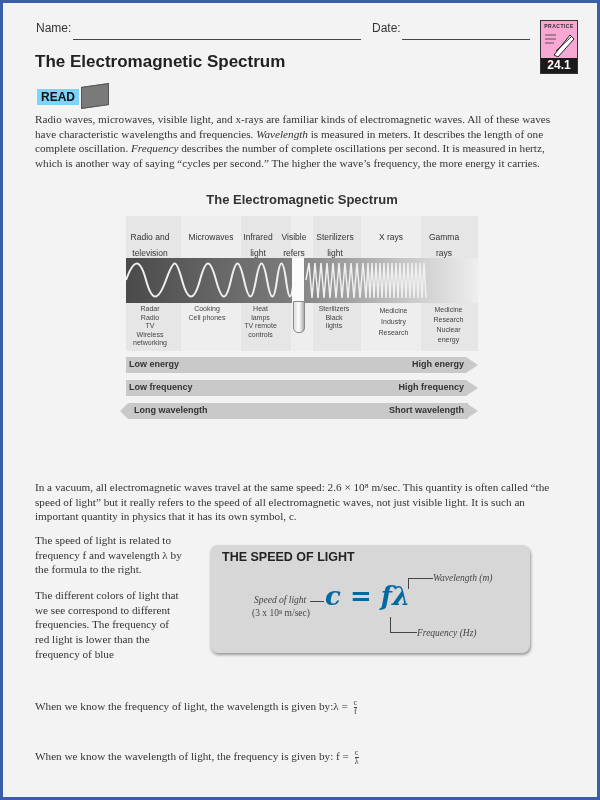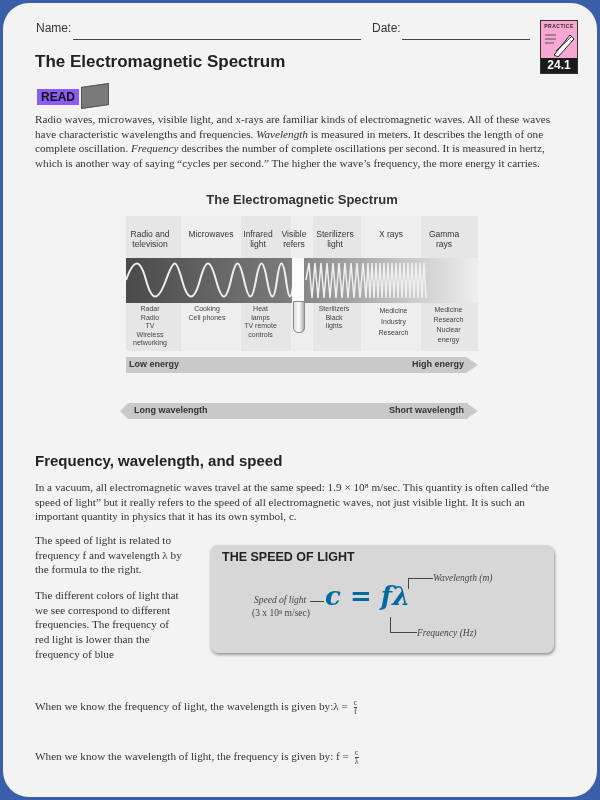--- a/index.html
+++ b/index.html
@@ -1,42 +1,42 @@
 <!DOCTYPE html>
 <html><head>
 <meta charset="utf-8">
 <style>
   html,body{margin:0;padding:0;}
   body{width:600px;height:800px;background:#3a5fa8;position:relative;overflow:hidden;font-family:"Liberation Serif",serif;color:#2a2a2a;}
-  .page{position:absolute;left:3px;top:3px;width:594px;height:794px;background:#f3f3f3;border-radius:26px;}
+  .page{position:absolute;left:3px;top:3px;width:594px;height:794px;background:#f3f3f3;}
   .hdr{position:absolute;top:18px;font-family:"Liberation Sans",sans-serif;font-size:12px;color:#333;}
   .line{position:absolute;top:36px;border-bottom:1px solid #444;}
   .badge{position:absolute;left:537px;top:17px;width:36px;height:52px;border:1px solid #333;background:#f9a8d4;}
   .badge .top{font-size:5px;text-align:center;font-weight:bold;letter-spacing:0.5px;margin-top:2px;font-family:"Liberation Sans",sans-serif;}
   .badge .num{position:absolute;bottom:0;left:0;right:0;height:15px;background:#1a1a1a;color:#fff;font-family:"Liberation Sans",sans-serif;font-weight:bold;font-size:12px;text-align:center;line-height:15px;}
   .title{position:absolute;left:32px;top:49px;font-family:"Liberation Sans",sans-serif;font-weight:bold;font-size:17px;color:#222;}
-  .read{position:absolute;left:34px;top:86px;width:42px;height:16px;background:#8b5cf6;font-family:"Liberation Sans",sans-serif;font-weight:bold;font-size:12px;line-height:16px;text-align:center;color:#111;}
+  .read{position:absolute;left:34px;top:86px;width:42px;height:16px;background:#7dd3fc;font-family:"Liberation Sans",sans-serif;font-weight:bold;font-size:12px;line-height:16px;text-align:center;color:#111;}
   .book{position:absolute;left:78px;top:82px;width:26px;height:20px;background:#7a7a7a;border:1px solid #555;transform:skewY(-8deg);}
   .para{position:absolute;left:32px;width:530px;font-size:11.2px;line-height:14.7px;color:#333;}
   .para i{font-style:italic;}
   
   .diag{position:absolute;left:123px;top:186px;width:352px;height:230px;}
   .diag-title{position:absolute;left:0;top:3px;width:100%;text-align:center;font-family:"Liberation Sans",sans-serif;font-weight:bold;font-size:13px;color:#333;}
   .col{position:absolute;top:27px;height:135px;}
-  .band-label{position:absolute;top:40px;font-family:"Liberation Sans",sans-serif;font-size:8.5px;color:#333;text-align:center;line-height:10px;}
+  .band-label{position:absolute;top:40px;font-family:"Liberation Sans",sans-serif;font-size:8.5px;color:#333;text-align:center;line-height:16px;}
   .wave{position:absolute;left:0;top:69px;width:352px;height:45px;}
   .uses{position:absolute;top:116px;font-family:"Liberation Sans",sans-serif;font-size:7px;color:#444;text-align:center;line-height:8.5px;}
   .arrow{position:absolute;left:0;width:352px;height:16px;font-family:"Liberation Sans",sans-serif;font-weight:bold;font-size:9px;color:#333;}
   .arrow .bar{position:absolute;left:0;top:0;width:340px;height:16px;background:#c9c9c9;}
   .arrow .tip{position:absolute;right:0;top:0;width:0;height:0;border-top:8px solid transparent;border-bottom:8px solid transparent;border-left:12px solid #c9c9c9;}
   .arrow .ltip{position:absolute;left:-6px;top:0;width:0;height:0;border-top:8px solid transparent;border-bottom:8px solid transparent;border-right:8px solid #c9c9c9;}
   .arrow .l{position:absolute;left:3px;top:2px;}
   .arrow .r{position:absolute;right:14px;top:2px;}
   .h2{position:absolute;left:32px;top:449px;font-family:"Liberation Sans",sans-serif;font-weight:bold;font-size:15px;color:#222;}
-  .box{position:absolute;left:207px;top:542px;width:320px;height:108px;background:#d7d7d7;border-radius:8px;box-shadow:1px 2px 3px #999;padding-left:24px;}
+  .box{position:absolute;left:207px;top:542px;width:320px;height:108px;background:#d7d7d7;border-radius:8px;box-shadow:1px 2px 3px #999;}
   .box-title{position:absolute;left:12px;top:5px;font-family:"Liberation Sans",sans-serif;font-weight:bold;font-size:12.5px;color:#222;}
   .box-sub{position:absolute;left:12px;top:21px;font-family:"Liberation Sans",sans-serif;font-weight:bold;font-size:8px;color:#333;line-height:10px;}
   .formula{position:absolute;left:115px;top:36px;font-family:"DejaVu Serif",serif;font-weight:bold;font-style:italic;font-size:26px;color:#0369a1;}
   .lbl{position:absolute;font-style:italic;font-size:9.5px;color:#444;}
   .frac{display:inline-block;vertical-align:middle;text-align:center;font-size:8px;line-height:8px;margin-left:3px;}
   .frac span{display:block;}
   .frac .n{border-bottom:1px solid #444;}
 </style>
 </head>
 <body>
@@ -123,32 +123,37 @@
 Research
 Nuclear
 energy</div>
 
     <div class="arrow" style="top:168px">
       <div class="bar"></div>
         <div class="tip"></div>
       <span class="l">Low energy</span>
       <span class="r">High energy</span>
     </div>
+    <div class="arrow" style="top:191px">
+      <div class="bar"></div>
+        <div class="tip"></div>
+      <span class="l">Low frequency</span>
+      <span class="r">High frequency</span>
+    </div>
     <div class="arrow" style="top:214px">
       <div class="ltip"></div>
         <div class="bar" style="left:2px;width:340px"></div>
         <div class="tip"></div>
       <span class="l" style="left:8px">Long wavelength</span>
       <span class="r">Short wavelength</span>
     </div>
   </div>
 
-  <div class="h2">Frequency, wavelength, and speed</div>
 
-  <div class="para" style="top:477px">In a vacuum, all electromagnetic waves travel at the same speed: 1.9 × 10⁸ m/sec. This quantity is often called “the speed of light” but it really refers to the speed of all electromagnetic waves, not just visible light. It is such an important quantity in physics that it has its own symbol, c.</div>
+  <div class="para" style="top:477px">In a vacuum, all electromagnetic waves travel at the same speed: 2.6 × 10⁸ m/sec. This quantity is often called “the speed of light” but it really refers to the speed of all electromagnetic waves, not just visible light. It is such an important quantity in physics that it has its own symbol, c.</div>
 
   <div class="para" style="top:530px;width:148px">The speed of light is related to frequency f and wavelength λ by the formula to the right.</div>
   <div class="para" style="top:585px;width:148px">The different colors of light that we see correspond to different frequencies. The frequency of red light is lower than the frequency of blue</div>
 
   <div class="box">
     <div class="box-title">THE SPEED OF LIGHT</div>
     <div class="lbl" style="left:44px;top:50px">Speed of light</div>
     <div class="lbl" style="left:42px;top:63px;font-style:normal">(3 x 10⁸ m/sec)</div>
     <div style="position:absolute;left:100px;top:56px;width:14px;border-top:1px solid #444"></div>
     <div class="formula">c = fλ</div>

